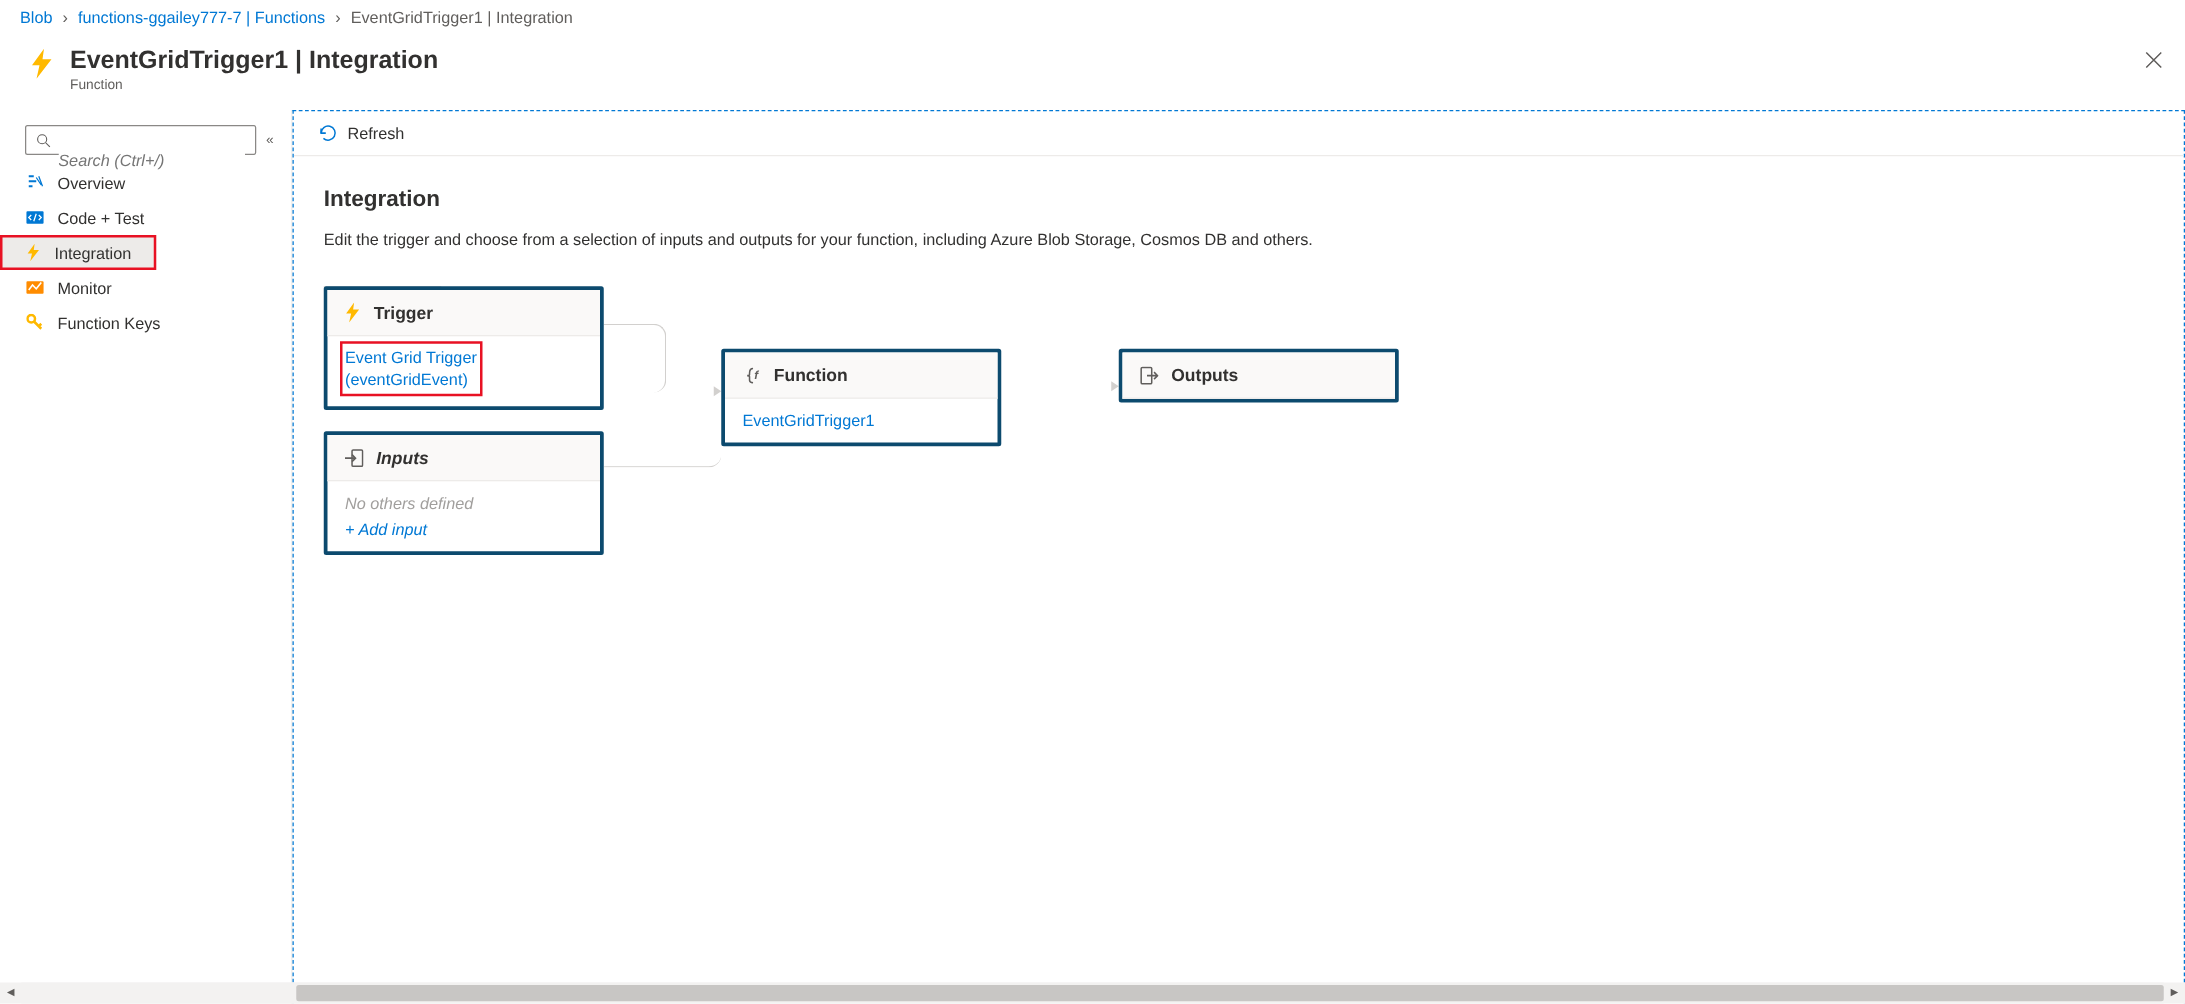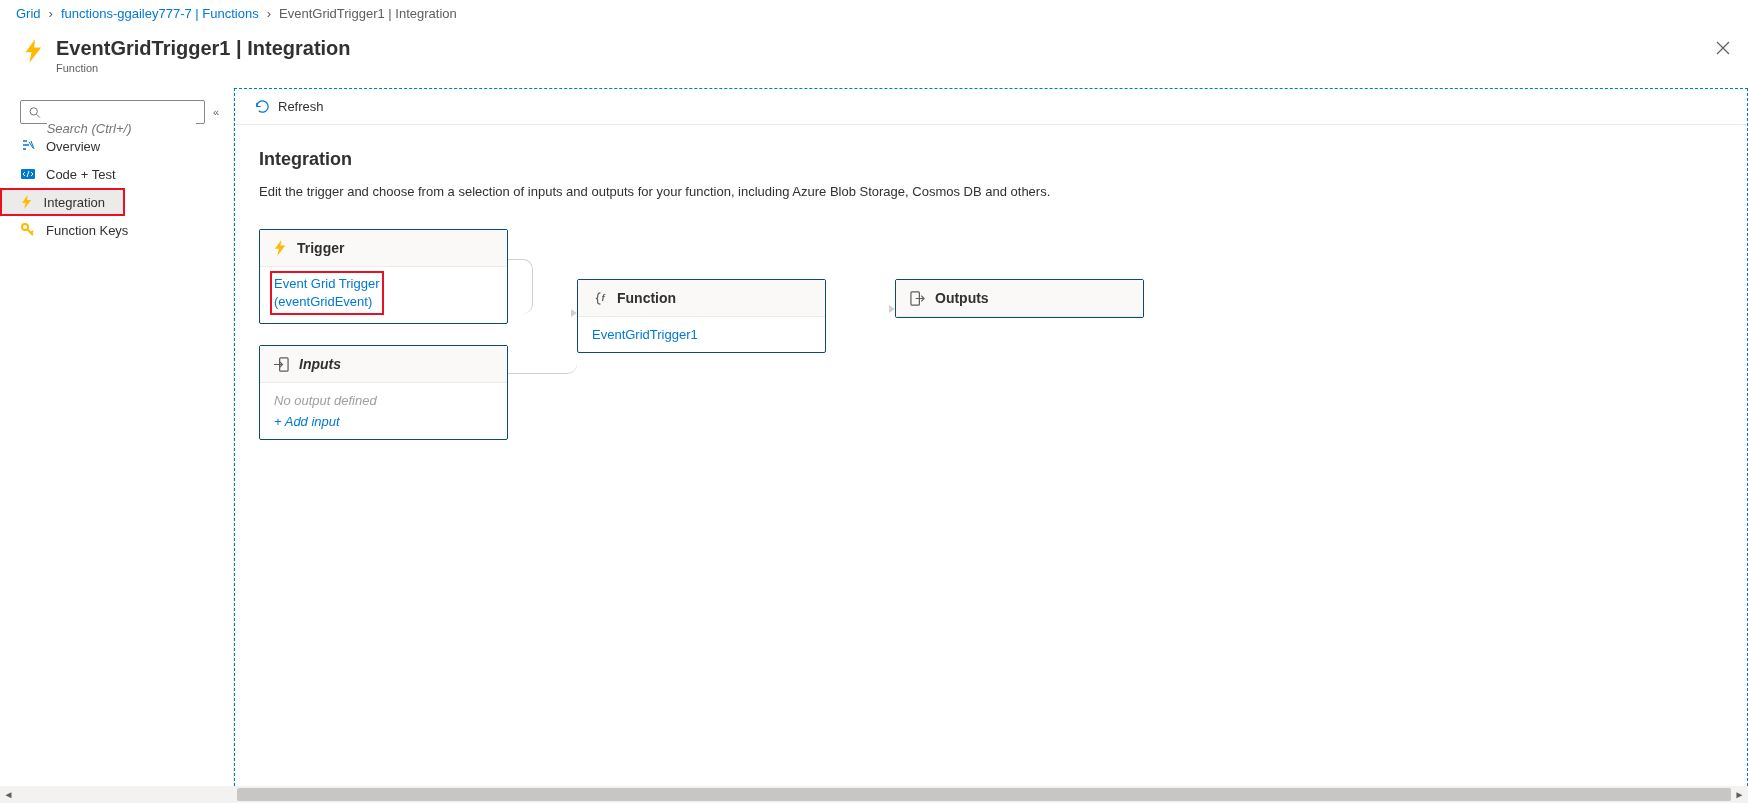--- a/index.html
+++ b/index.html
@@ -112,22 +112,22 @@
     .toolbar-btn svg { margin-right: 8px; }
     
     .content { padding: 24px 24px; }
     .section-title { font-size: 18px; font-weight: 600; margin-bottom: 14px; }
     .section-desc { font-size: 13px; color: #323130; margin-bottom: 30px; }
     
     
     .diagram { position: relative; height: 260px; }
     .card {
       position: absolute;
-      width: 249px;
-      border: 1px solid #0c4a6e;
+      width: 224px;
+      border: 3px solid #0c4a6e;
       border-radius: 2px;
       background: #fff;
     }
     .card-header {
       display: flex;
       align-items: center;
       padding: 10px 14px;
       border-bottom: 1px solid #edebe9;
       background: #faf9f8;
       font-size: 14px;
@@ -178,21 +178,21 @@
       align-items: center;
     }
     .hscroll .arrow { width: 17px; text-align: center; color: #605e5c; font-size: 10px; cursor: pointer; }
     .hscroll .track { flex: 1; background: #f3f2f1; height: 100%; position: relative; }
     .hscroll .thumb { position: absolute; left: 220px; right: 0; top: 2px; bottom: 2px; background: #c8c6c4; border-radius: 2px; }
   </style>
 </head>
 <body>
 
 <div class="breadcrumb">
-  <a>Grid</a>
+  <a>Blob</a>
   <span class="sep">›</span>
   <a>functions-ggailey777-7 | Functions</a>
   <span class="sep">›</span>
   <span class="current">EventGridTrigger1 | Integration</span>
 </div>
 
 <div class="page-header">
   <span class="bolt-icon">
     <svg width="20" height="24" viewBox="0 0 16 20">
         <path d="M9 0 L1 11 L6 11 L4 20 L14 7 L8 7 Z" fill="#ffb900"></path>
@@ -246,20 +246,29 @@
 
     <div class="nav-item active red-highlight" style="width:125px;">
       <span class="nav-icon">
         <svg width="12" height="14" viewBox="0 0 16 20">
             <path d="M9 0 L1 11 L6 11 L4 20 L14 7 L8 7 Z" fill="#ffb900"></path>
           </svg>
       </span>
       <span>Integration</span>
     </div>
 
+    <div class="nav-item">
+      <span class="nav-icon">
+        <svg width="14" height="14" viewBox="0 0 14 14">
+            <rect x="0" y="2" width="14" height="10" rx="1" fill="#ff8c00"></rect>
+            <path d="M2 9 L5 5 L8 8 L12 3" stroke="#fff" stroke-width="1.3" fill="none"></path>
+          </svg>
+      </span>
+      <span>Monitor</span>
+    </div>
 
     <div class="nav-item">
       <span class="nav-icon">
         <svg width="14" height="14" viewBox="0 0 14 14">
             <circle cx="4" cy="4" r="3" fill="none" stroke="#ffb900" stroke-width="2"></circle>
             <path d="M6 6 L12 12 M10 10 L12 8" stroke="#ffb900" stroke-width="2"></path>
           </svg>
       </span>
       <span>Function Keys</span>
     </div>
@@ -309,21 +318,21 @@
           <div class="card-header">
             <span class="card-icon">
               <svg width="15" height="15" viewBox="0 0 16 16">
                   <rect x="6" y="1" width="9" height="14" rx="1" fill="none" stroke="#605e5c" stroke-width="1.3"></rect>
                   <path d="M0 8 L9 8 M6 5 L9 8 L6 11" fill="none" stroke="#605e5c" stroke-width="1.3"></path>
                 </svg>
             </span>
             <span>Inputs</span>
           </div>
           <div class="card-body">
-            <div class="card-empty">No output defined</div>
+            <div class="card-empty">No others defined</div>
             <div class="card-add">+ Add input</div>
           </div>
         </div>
 
         <div class="card function-card">
           <div class="card-header">
             <span class="card-icon">
               <svg width="15" height="15" viewBox="0 0 16 16">
                   <path d="M9 2 Q6 2 6 6 L6 7 Q6 8 4 8 Q6 8 6 9 L6 12 Q6 14 9 14" fill="none" stroke="#605e5c" stroke-width="1.3"></path>
                   <text x="10" y="11" font-size="10" font-style="italic" fill="#605e5c">f</text>

